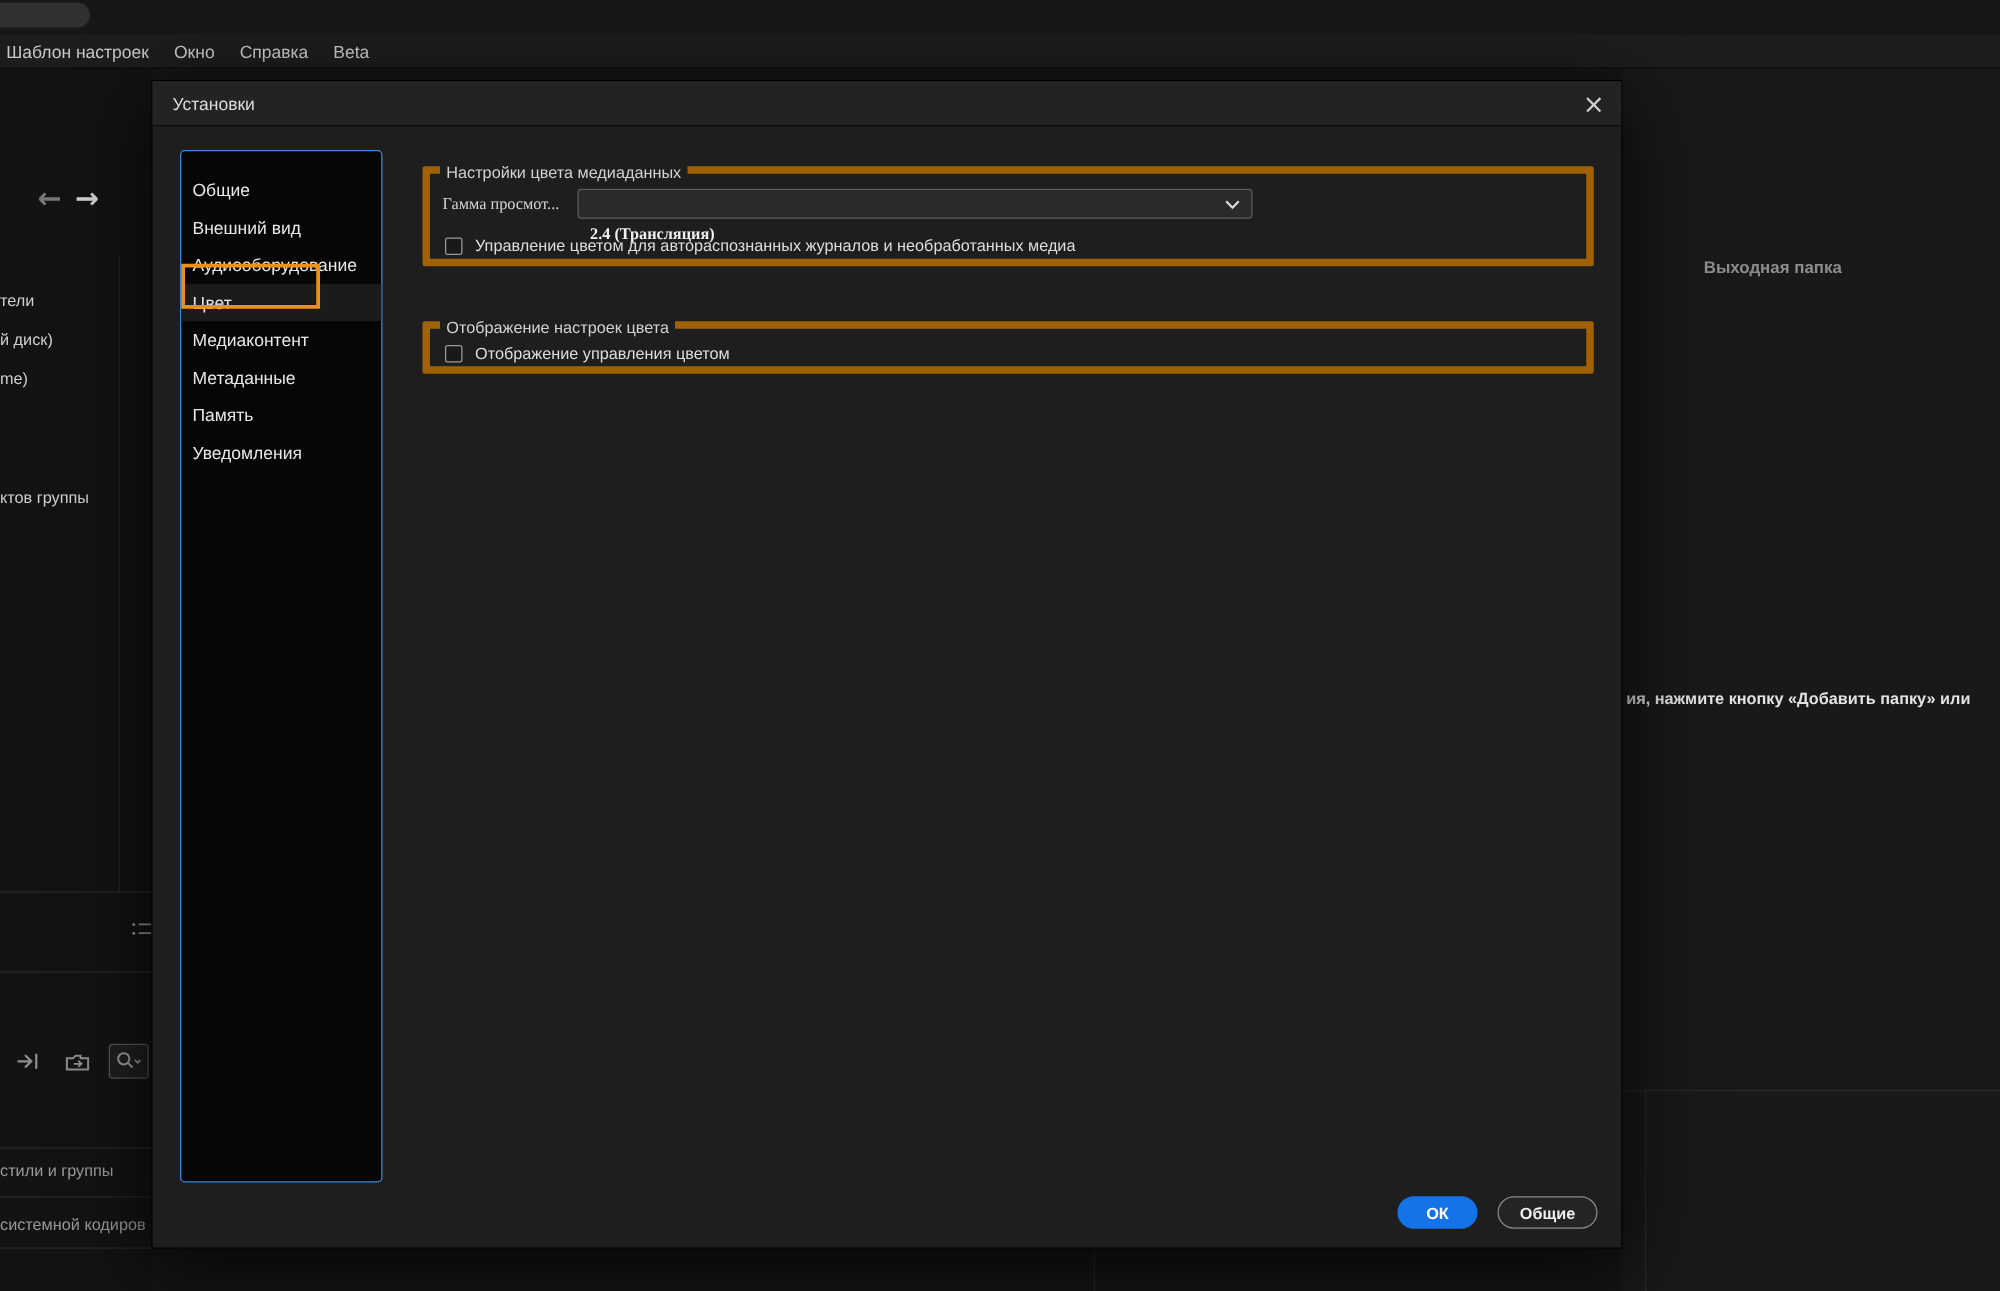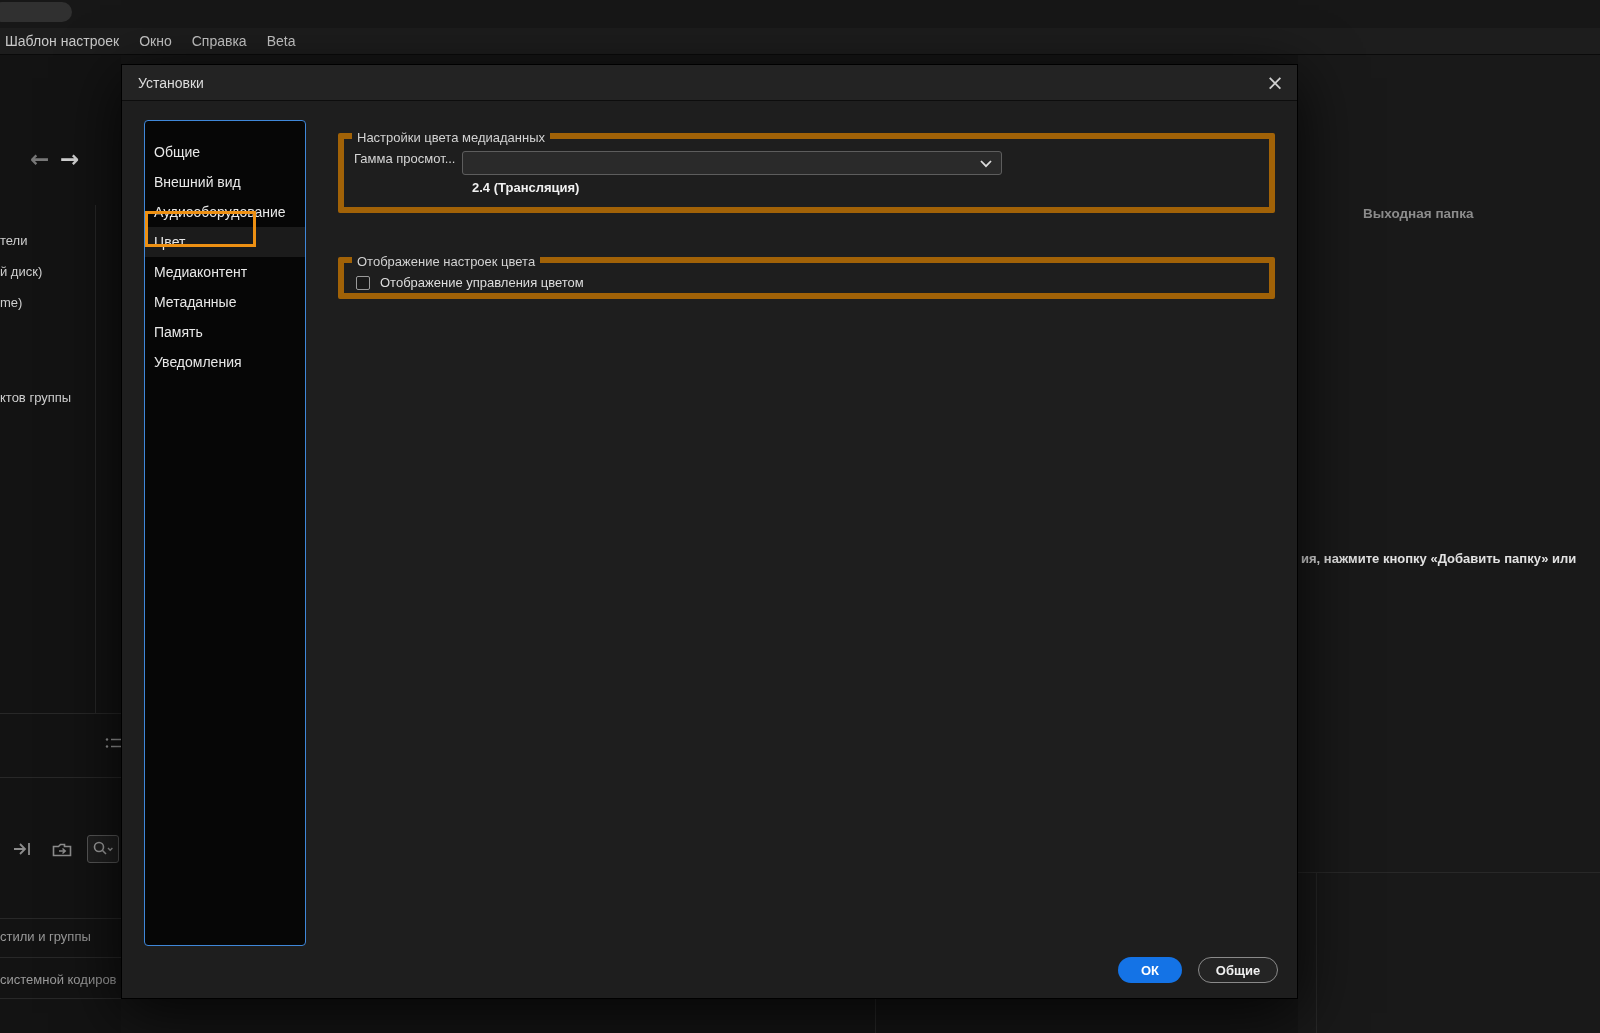--- a/index.html
+++ b/index.html
@@ -37,21 +37,21 @@
   .sidebar { position:absolute; left:22px; top:55px; width:162px; height:826px; background:#060606;
     border:1px solid #3f87d9; border-radius:4px; padding-top:16px; }
   .side-item { height:30px; display:flex; align-items:center; padding-left:9px; font-size:14px; color:#e8e8e8; cursor:default; }
   .side-item.selected { background:#1b1b1b; }
   .highlight-box { position:absolute; left:23px; top:146px; width:111px; height:36px;
     border:3px solid #ed9013; pointer-events:none; z-index:5; }
   .group { position:absolute; left:216px; width:937px; border:6px solid #a16207; border-radius:2px; }
   .group-1 { top:68px; height:80px; }
   .group-2 { top:192px; height:42px; }
   .legend { position:absolute; top:-9px; left:8px; background:#1e1e1e; padding:0 5px; font-size:13px; color:#d2d2d2; }
-  .gamma-row { position:absolute; left:10px; top:12px; height:24px; display:flex; align-items:flex-start; }
+  .gamma-row { position:absolute; left:10px; top:12px; height:24px; display:flex; align-items:center;font-family:Liberation Serif, serif; }
   .gamma-label { font-size:13px; color:#d6d6d6; width:108px; white-space:nowrap; overflow:hidden; }
   .dropdown { position:relative; width:540px; height:24px; background:#2a2a2a; border:1px solid #5d5d5d;
     border-radius:3px; display:flex; align-items:center; padding-left:9px; cursor:default; }
   .dropdown-value { font-size:13px; font-weight:600; color:#f0f0f0;margin-top:48px; }
   .dropdown-chevron { position:absolute; right:9px; top:8px; }
   .check-row { position:absolute; left:12px; display:flex; align-items:center; gap:10px; cursor:default; }
   .g1-check { top:50px; }
   .g2-check { top:12px; }
   .checkbox { width:14px; height:14px; border:1px solid #9a9a9a; border-radius:2px; background:#191919; flex:0 0 auto; }
   .check-label { font-size:13px; color:#dedede; white-space:nowrap; }
@@ -157,20 +157,24 @@
         <span class="gamma-label">Гамма просмот...</span>
         <div class="dropdown">
           <span class="dropdown-value">2.4 (Трансляция)</span>
           <span class="dropdown-chevron">
             <svg width="12" height="8" viewBox="0 0 12 8">
                 <polyline points="1,1 6,6.2 11,1" fill="none" stroke="#dcdcdc" stroke-width="1.8"></polyline>
               </svg>
           </span>
         </div>
       </div>
+      <div class="check-row g1-check">
+        <span class="checkbox"></span>
+        <span class="check-label">Управление цветом для автораспознанных журналов и необработанных медиа</span>
+      </div>
     </div>
 
     <div class="group group-2">
       <span class="legend">Отображение настроек цвета</span>
       <div class="check-row g2-check">
         <span class="checkbox"></span>
         <span class="check-label">Отображение управления цветом</span>
       </div>
     </div>
 

